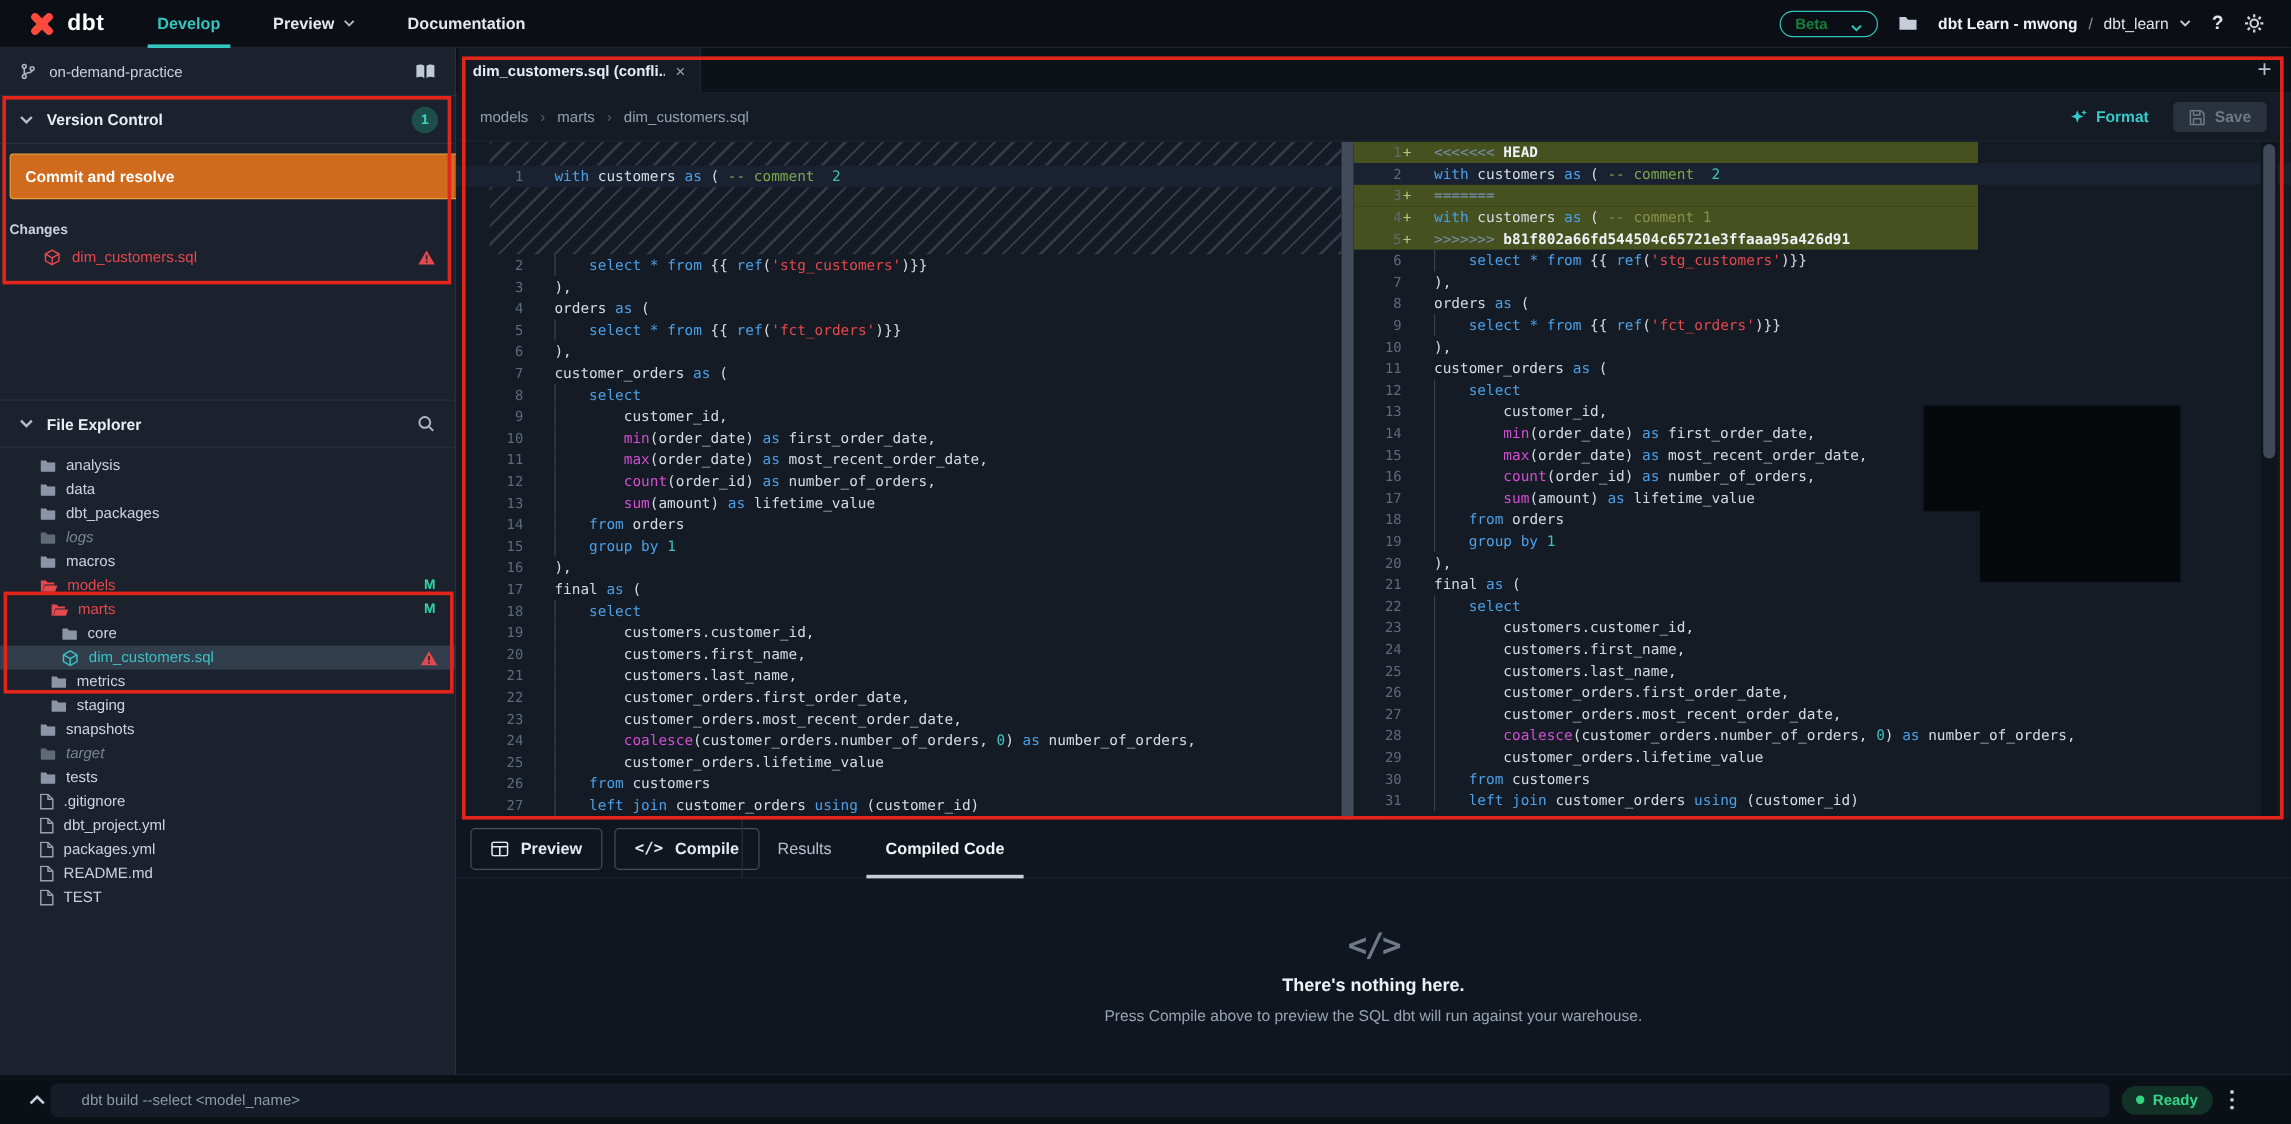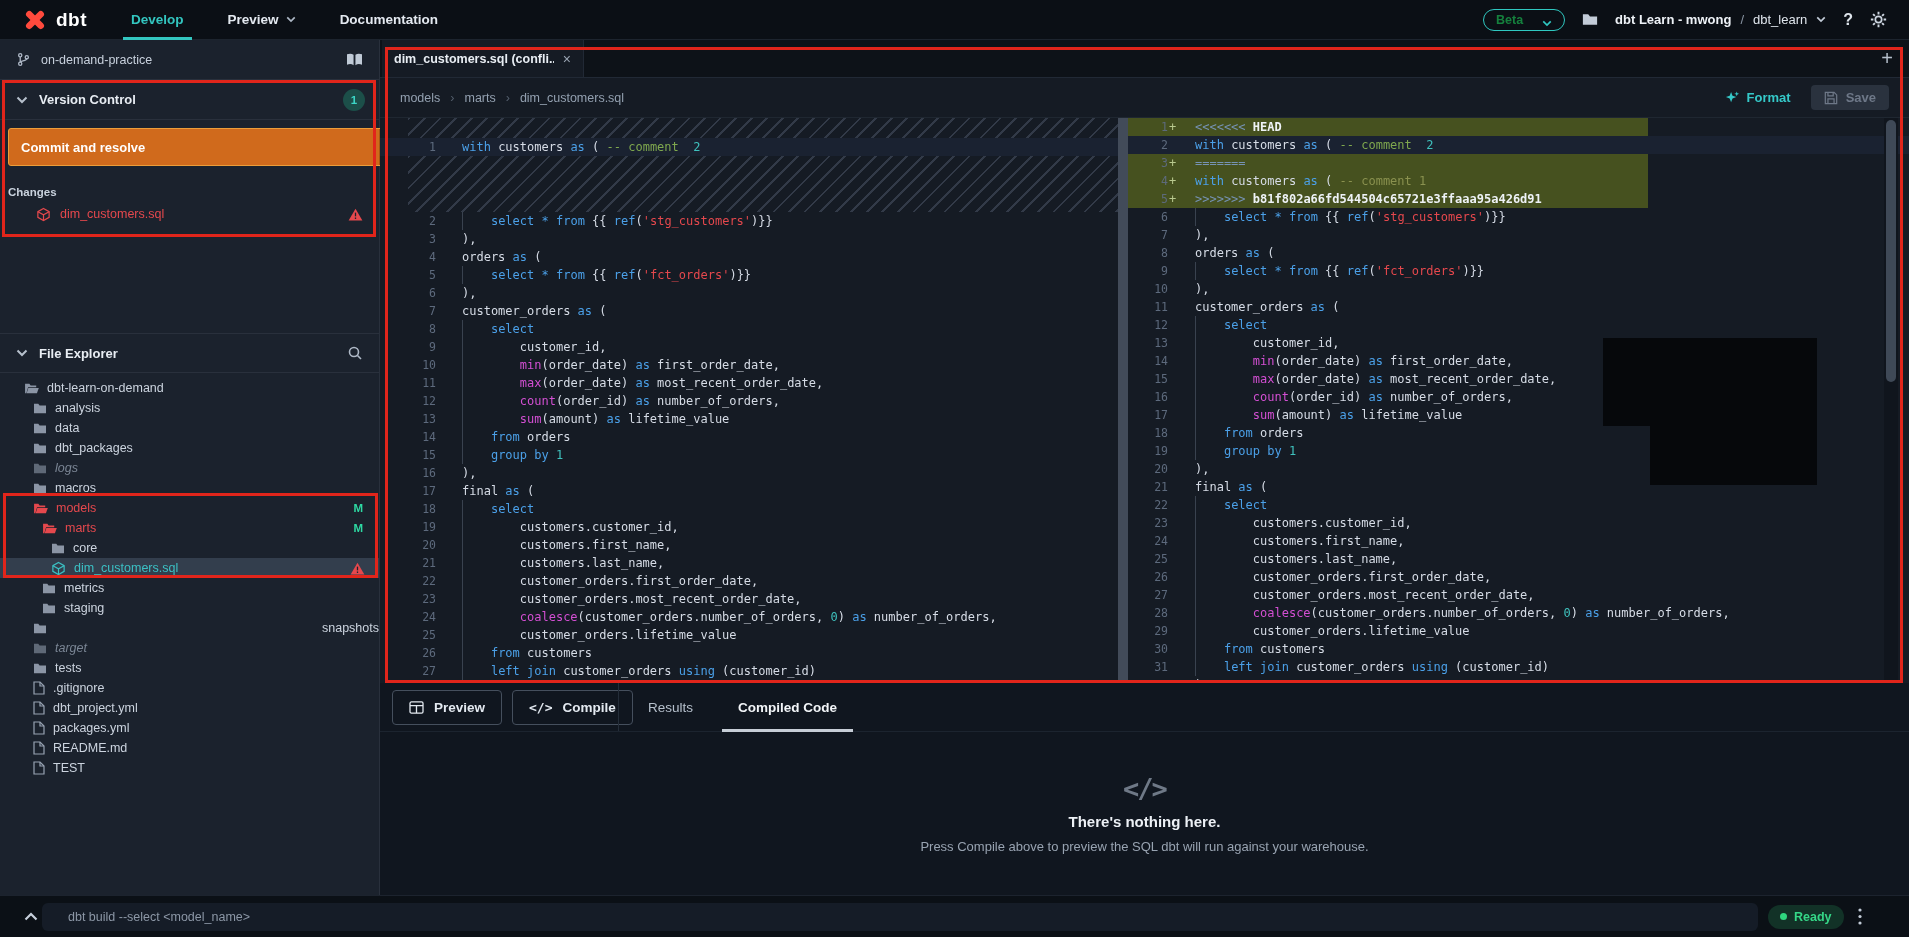--- a/index.html
+++ b/index.html
@@ -272,29 +272,20 @@
     <span>File Explorer</span>
     <span class="ic search">
       <svg width="16" height="16" viewBox="0 0 16 16" fill="none" stroke="#aeb8c6" stroke-width="1.6">
           <circle cx="7" cy="7" r="4.5"></circle>
           <path d="M10.5 10.5 14 14"></path>
         </svg>
       </span>
   </div>
 
   <div class="tree">
-      <div class="trow" style="padding-left: 24px;">
-        <span class="ic">
-          <svg width="15" height="12" viewBox="0 0 17 14" fill="currentColor">
-            <path d="M1 2h5l1.5 2H14v2H4.5L2.5 13H1z"></path>
-            <path d="M4.8 7H17l-2.2 6H2.8z"></path>
-          </svg>
-        </span>
-        <span>dbt-learn-on-demand</span>
-      </div>
       <div class="trow" style="padding-left: 33px;">
         <span class="ic">
           <svg width="14" height="12" viewBox="0 0 16 14" fill="currentColor">
             <path d="M1 2h5l1.5 2H15v9H1z"></path>
           </svg>
         </span>
         <span>analysis</span>
       </div>
       <div class="trow" style="padding-left: 33px;">
         <span class="ic">
@@ -381,21 +372,21 @@
         <span>metrics</span>
       </div>
       <div class="trow" style="padding-left: 42px;">
         <span class="ic">
           <svg width="14" height="12" viewBox="0 0 16 14" fill="currentColor">
             <path d="M1 2h5l1.5 2H15v9H1z"></path>
           </svg>
         </span>
         <span>staging</span>
       </div>
-      <div class="trow" style="padding-left: 33px; justify-content: space-between;">
+      <div class="trow" style="padding-left: 33px;">
         <span class="ic">
           <svg width="14" height="12" viewBox="0 0 16 14" fill="currentColor">
             <path d="M1 2h5l1.5 2H15v9H1z"></path>
           </svg>
         </span>
         <span>snapshots</span>
       </div>
       <div class="trow dim" style="padding-left: 33px;">
         <span class="ic">
           <svg width="14" height="12" viewBox="0 0 16 14" fill="currentColor">

